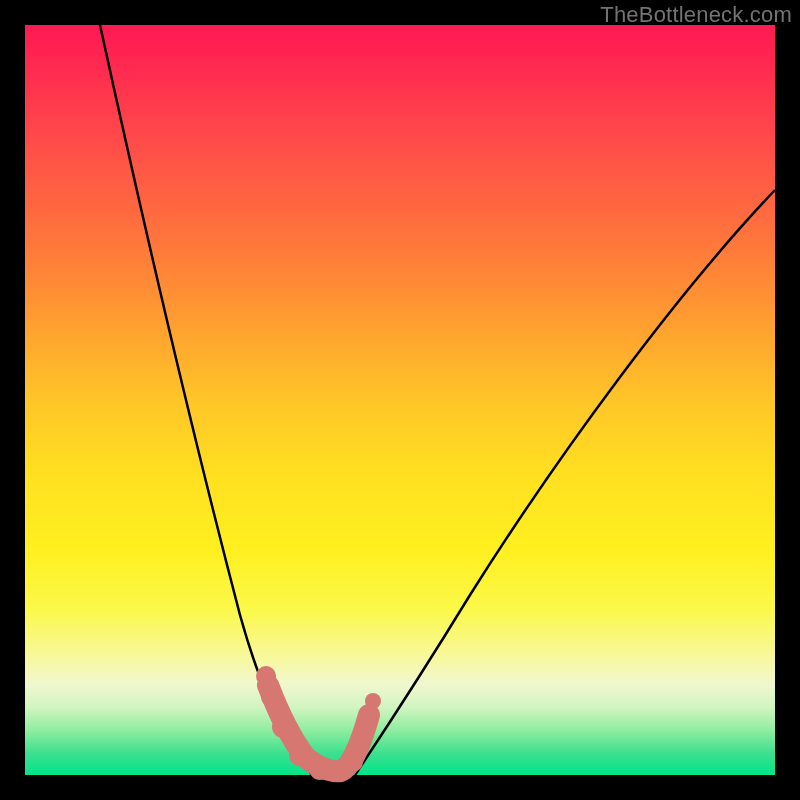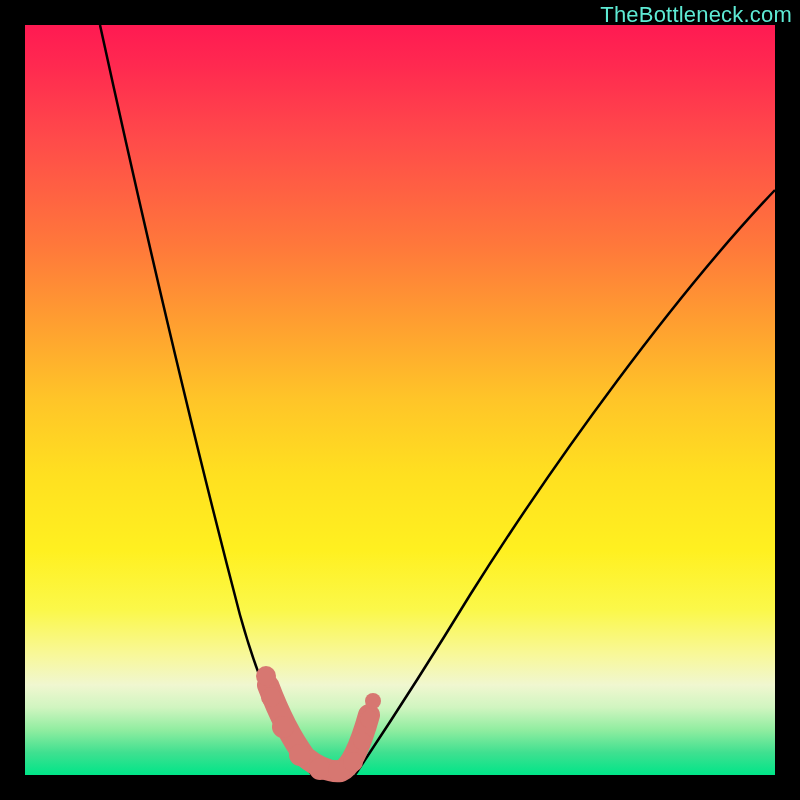--- a/index.html
+++ b/index.html
@@ -47,21 +47,21 @@
     left: 0;
     top: 0;
     width: 750px;
     height: 750px;
     overflow: visible;
   }
   .watermark {
     position: absolute;
     top: 2px;
     right: 8px;
-    color: #5eead4;
+    color: #737373;
     font-size: 22px;
     font-weight: 500;
     letter-spacing: 0.2px;
   }
 </style>
 </head>
 <body>
 
 <div class="frame">
   <div class="plot-area"></div>

